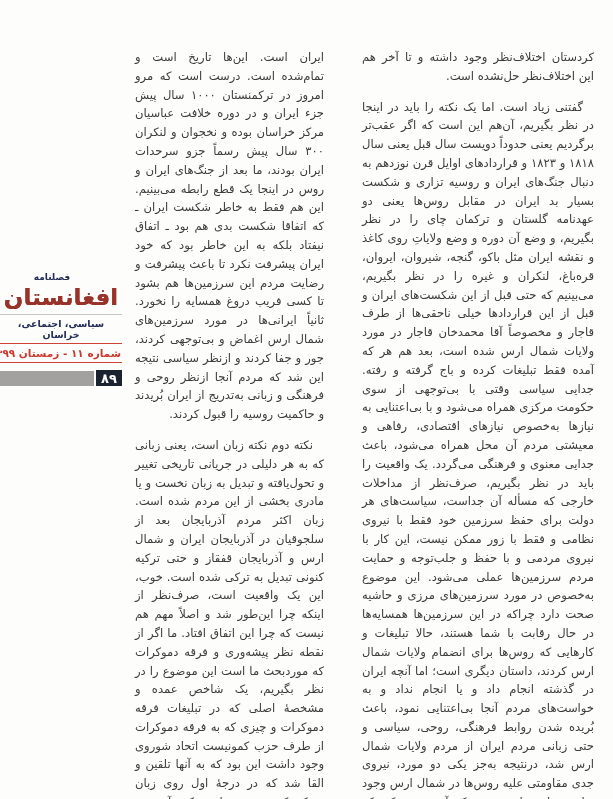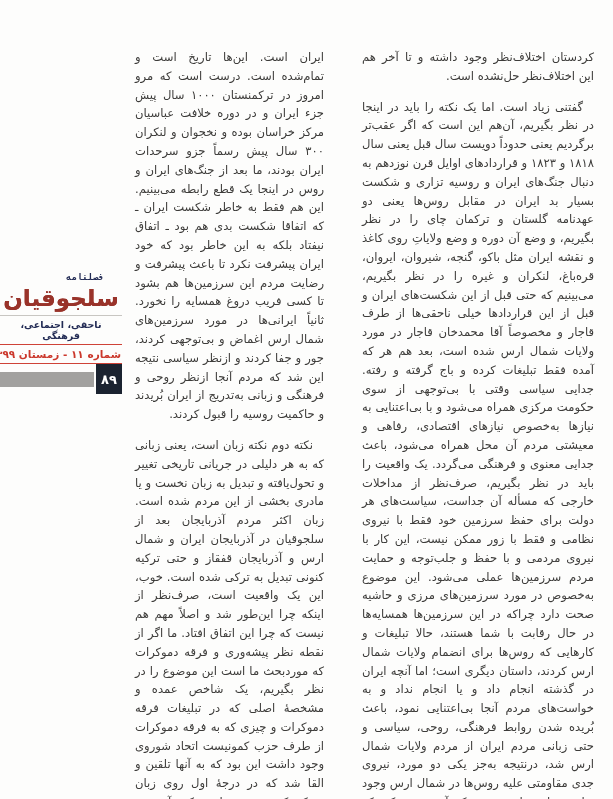--- a/index.html
+++ b/index.html
@@ -32,23 +32,22 @@
     display:inline-block;transform:translateY(-1px);
     margin-left:3px;
   }
   
   .sidebar{
     position:absolute;left:0;top:272px;width:122px;
     direction:rtl;
   }
   .masthead-type{
     font-size:9px;font-weight:bold;color:#232c55;
-    text-align:right;padding-left:0;padding-right:18px;
+    text-align:center;padding-left:0;padding-right:18px;
     margin-bottom:1px;
-    font-family:Liberation Mono, monospace;
   }
   .logo{
     font-size:23px;font-weight:bold;color:#99332a;
     text-align:center;line-height:28px;
     letter-spacing:0px;
     text-shadow:0 0 0.5px #99332a;
     white-space:nowrap;
   }
   .rule-gray{
     border:0;border-top:1px solid #c8c6c2;
@@ -67,36 +66,36 @@
     white-space:nowrap;
   }
   .pagenum-row{
     display:flex;direction:ltr;align-items:center;
     margin-top:5px;height:20px;
   }
   .pagenum-bar{
     flex:1;height:15px;background:#a2a19f;
   }
   .pagenum-box{
-    width:26px;height:30px;margin-left:2px;
+    width:26px;height:16px;margin-left:2px;
     background:#1b2330;color:#ffffff;
     font-size:13px;font-weight:bold;
     display:flex;align-items:center;justify-content:center;
   }
 </style>
 </head>
 <body>
 
 <div class="page">
 
   <aside class="sidebar">
     <div class="masthead-type">فصلنامه</div>
-    <div class="logo">سلجوقیان</div>
+    <div class="logo">افغانستان</div>
     <div class="rule-gray"></div>
-    <div class="tagline">ناحقی، اجتماعی، فرهنگی</div>
+    <div class="tagline">سیاسی، اجتماعی، خراسان</div>
     <div class="issue-band">شماره ۱۱ - زمستان ۱۳۹۹</div>
     <div class="pagenum-row">
       <div class="pagenum-bar"></div>
       <div class="pagenum-box">۸۹</div>
     </div>
   </aside>
 
   <section class="col col-right">
     <p>کردستان اختلاف‌نظر وجود داشته و تا آخر هم این اختلاف‌نظر حل‌نشده است.</p>
     <p class="indent">گفتنی زیاد است. اما یک نکته را باید در اینجا در نظر بگیریم، آن‌هم این است که اگر عقب‌تر برگردیم یعنی حدوداً دویست سال قبل یعنی سال ۱۸۱۸ و ۱۸۲۳ و قراردادهای اوایل قرن نوزدهم به دنبال جنگ‌های ایران و روسیه تزاری و شکست بسیار بد ایران در مقابل روس‌ها یعنی دو عهدنامه گلستان و ترکمان چای را در نظر بگیریم، و وضع آن دوره و وضع ولایاتِ روی کاغذ و نقشه ایران مثل باکو، گنجه، شیروان، ایروان، قره‌باغ، لنکران و غیره را در نظر بگیریم، می‌بینیم که حتی قبل از این شکست‌های ایران و قبل از این قراردادها خیلی ناحقی‌ها از طرف قاجار و مخصوصاً آقا محمدخان قاجار در مورد ولایات شمال ارس شده است، بعد هم هر که آمده فقط تبلیغات کرده و باج گرفته و رفته. جدایی سیاسی وقتی با بی‌توجهی از سوی حکومت مرکزی همراه می‌شود و با بی‌اعتنایی به نیازها به‌خصوص نیازهای اقتصادی، رفاهی و معیشتی مردم آن محل همراه می‌شود، باعث جدایی معنوی و فرهنگی می‌گردد. یک واقعیت را باید در نظر بگیریم، صرف‌نظر از مداخلات خارجی که مسأله آن جداست، سیاست‌های هر دولت برای حفظ سرزمین خود فقط با نیروی نظامی و فقط با زور ممکن نیست، این کار با نیروی مردمی و با حفظ و جلب‌توجه و حمایت مردم سرزمین‌ها عملی می‌شود. این موضوع به‌خصوص در مورد سرزمین‌های مرزی و حاشیه صحت دارد چراکه در این سرزمین‌ها همسایه‌ها در حال رقابت با شما هستند، حالا تبلیغات و کارهایی که روس‌ها برای انضمام ولایات شمال ارس کردند، داستان دیگری است؛ اما آنچه ایران در گذشته انجام داد و یا انجام نداد و به خواست‌های مردم آنجا بی‌اعتنایی نمود، باعث بُریده شدن روابط فرهنگی، روحی، سیاسی و حتی زبانی مردم ایران از مردم ولایات شمال ارس شد، درنتیجه به‌جز یکی دو مورد، نیروی جدی مقاومتی علیه روس‌ها در شمال ارس وجود نداشت، این طور نیست که آدم تصور کند که تاریخ ۲۸۰۰ ساله ایران دلیل کافی برای ادامه تعلق هرات در افغانستان کنونی و یا نخجوان به</p>

